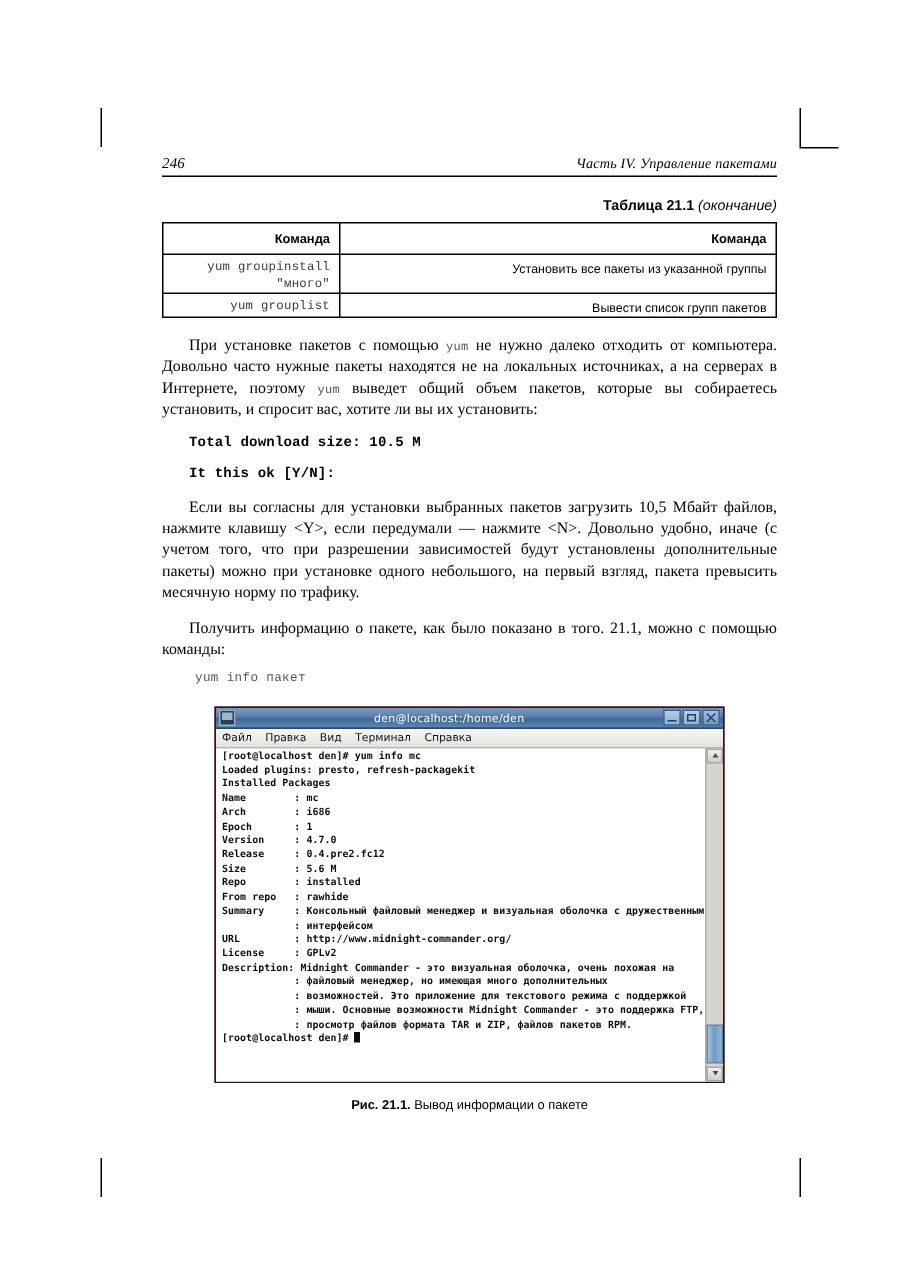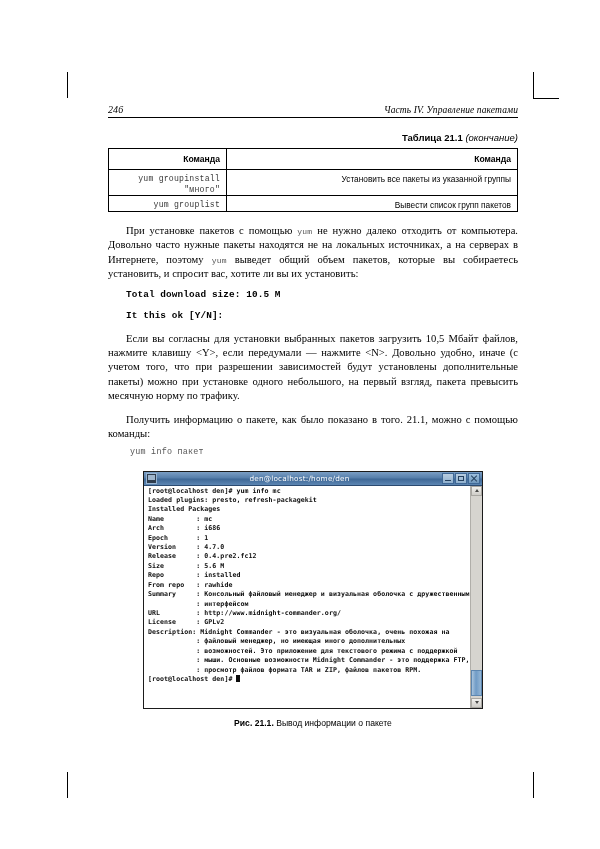--- a/index.html
+++ b/index.html
@@ -342,20 +342,27 @@
           <span class="tb-btn max">
               <i></i>
             </span>
           <span class="tb-btn close">
               <i></i>
               <i></i>
             </span>
         </span>
       </div>
 
+      <div class="menubar">
+        <span>Файл</span>
+        <span>Правка</span>
+        <span>Вид</span>
+        <span>Терминал</span>
+        <span>Справка</span>
+      </div>
 
       <div class="termbody-row">
         <div class="termbody">
           <pre class="tt">[root@localhost den]# yum info mc
 Loaded plugins: presto, refresh-packagekit
 Installed Packages
 Name        : mc
 Arch        : i686
 Epoch       : 1
 Version     : 4.7.0

